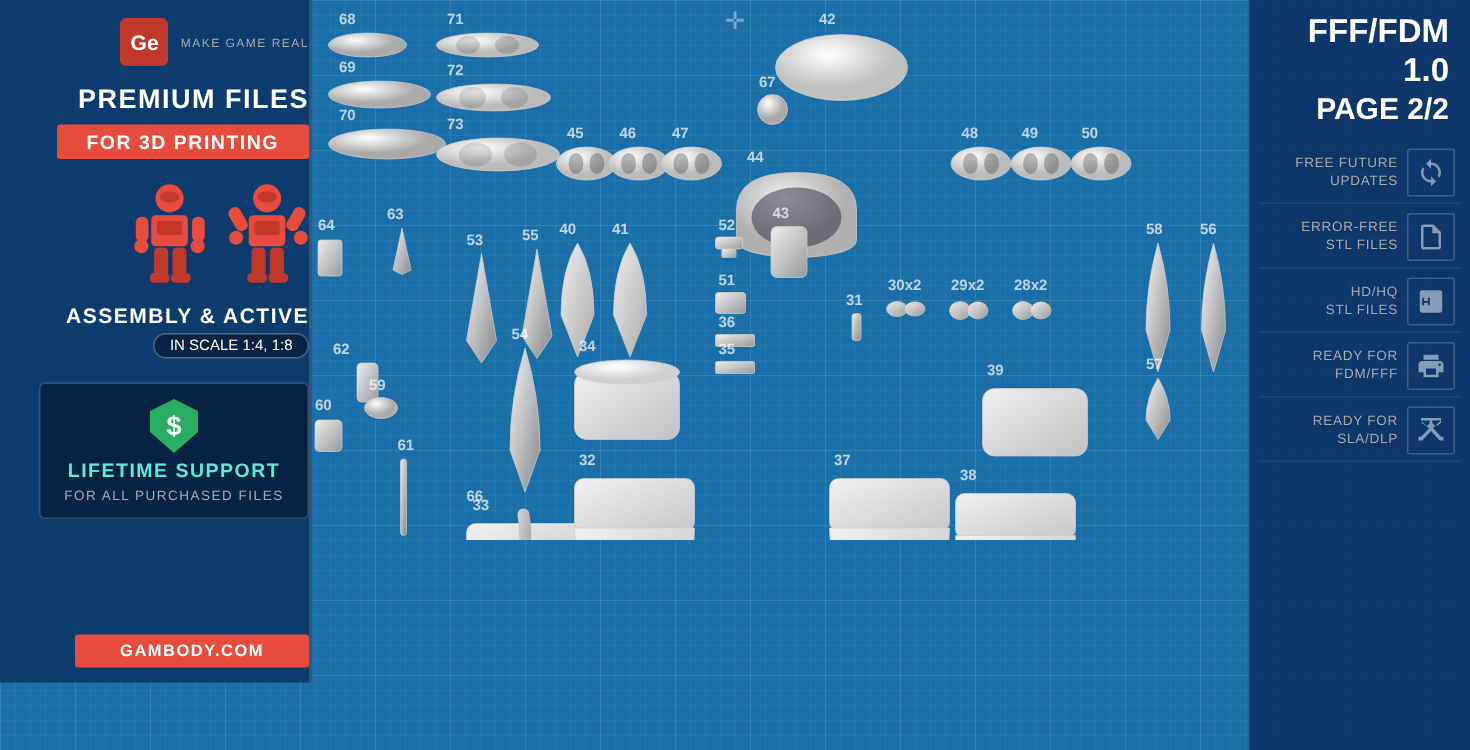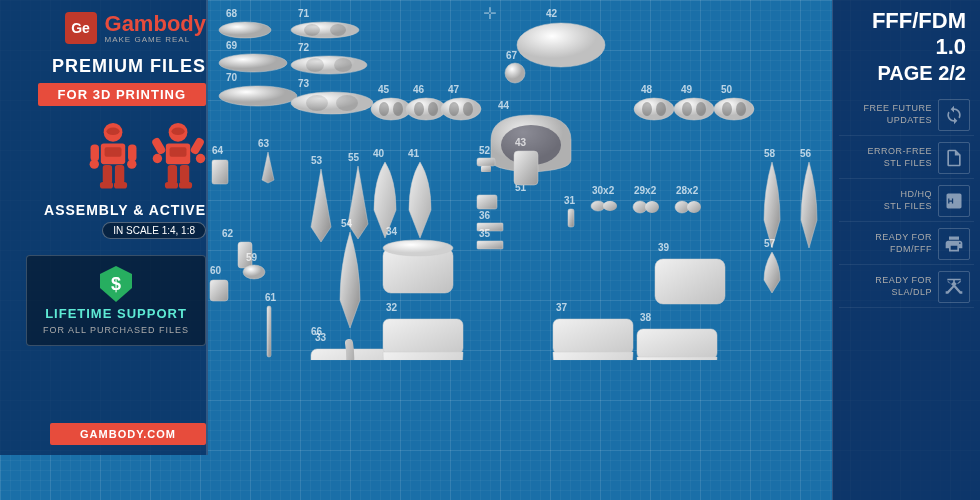--- a/index.html
+++ b/index.html
@@ -279,23 +279,20 @@
 <body>
 
 <div class="blueprint-bg"></div>
 
 <div class="crosshair">✛</div>
 
 <div class="sidebar">
   <div class="sidebar-logo">
     <div class="logo-icon">Ge</div>
     <div class="logo-text">
-      <div class="logo-name">
-        <span>Gam</span><span style="color:#e74c3c">body</span>
-      </div>
       <div class="logo-tagline">MAKE GAME REAL</div>
     </div>
   </div>
 
   <div class="premium-files">PREMIUM FILES</div>
   <div class="for-3d-printing">FOR 3D PRINTING</div>
 
   <div class="robot-preview">
 
     <svg class="robot-svg" viewBox="0 0 55 80">
@@ -665,21 +662,21 @@
       <rect x="1" y="1" width="18" height="8" rx="2" fill="url(#conn-grad)" stroke="#ccc" stroke-width="0.5"></rect>
       <rect x="5" y="9" width="10" height="6" rx="1" fill="url(#conn-grad)"></rect>
       <defs>
           <linearGradient id="conn-grad" x1="0%" y1="0%" x2="100%" y2="100%">
             <stop offset="0%" stop-color="#eee"></stop>
             <stop offset="100%" stop-color="#999"></stop>
           </linearGradient>
         </defs>
     </svg>
 
-    <span class="part-label" style="left:271px; top:182px;margin-left:36px;">51</span>
+    <span class="part-label" style="left:271px; top:182px;">51</span>
     <svg width="22" height="18" style="position:absolute;left:268px;top:194px;">
       <rect x="1" y="1" width="20" height="14" rx="2" fill="url(#conn2-grad)" stroke="#ccc" stroke-width="0.5"></rect>
       <defs>
           <linearGradient id="conn2-grad" x1="0%" y1="0%" x2="100%" y2="100%">
             <stop offset="0%" stop-color="#eee"></stop>
             <stop offset="100%" stop-color="#999"></stop>
           </linearGradient>
         </defs>
     </svg>
 

